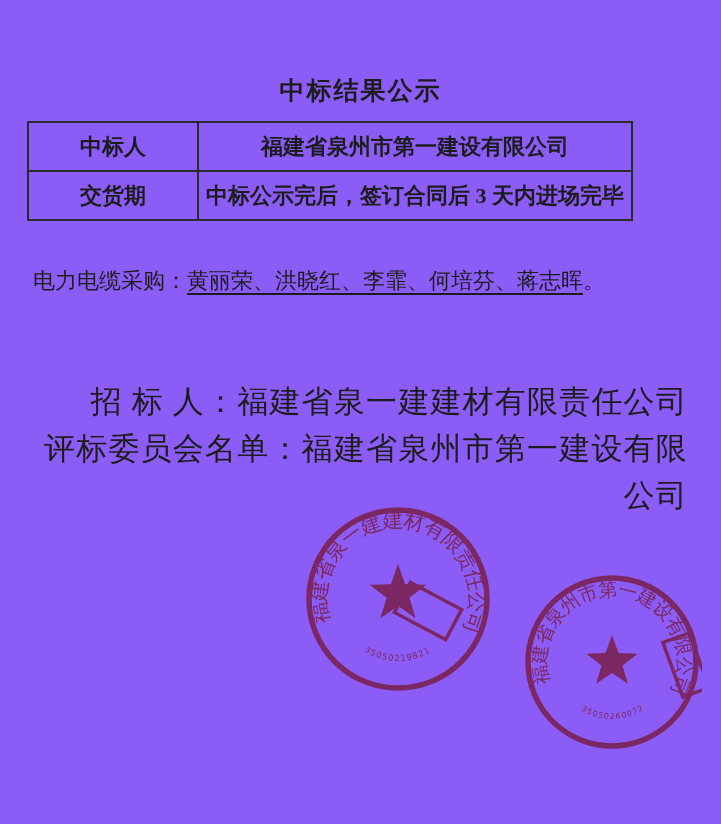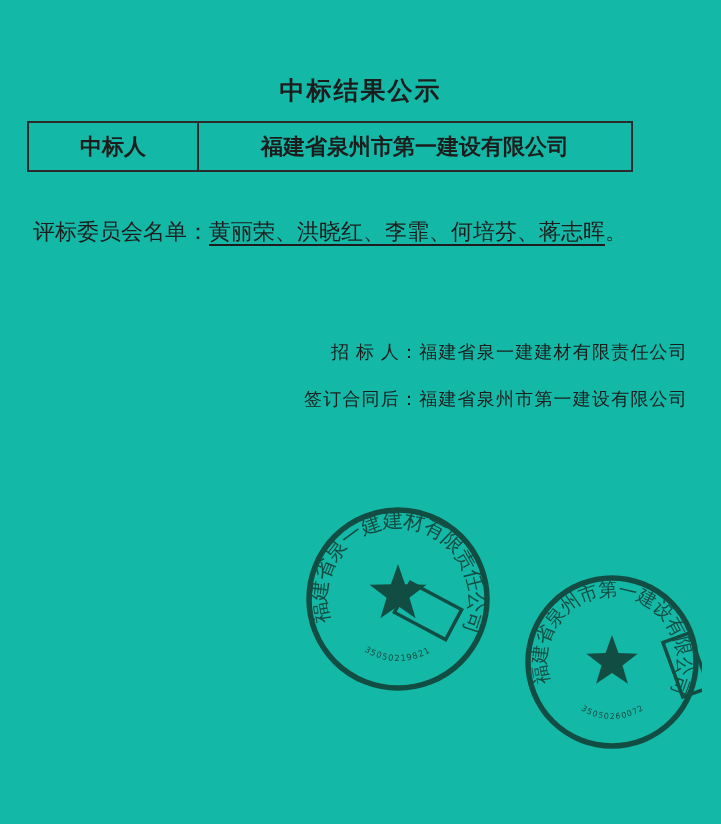--- a/index.html
+++ b/index.html
@@ -1,20 +1,20 @@
 <!DOCTYPE html>
 <html><head>
 <meta charset="utf-8">
 <style>
   html,body{margin:0;padding:0;background:#888;}
   .page{
     position:relative;
     width:721px;height:824px;
     margin:0 auto;
-    background:#14b8a6;
+    background:#8b5cf6;
     overflow:hidden;
     font-family:"Liberation Serif","DejaVu Serif",serif;
     color:#1c1c1c;
   }
   .content{position:relative;z-index:1;padding:0 33px;}
   .title{
     margin-top:74px;
     text-align:center;
     font-size:25px;
     font-weight:bold;
@@ -48,21 +48,21 @@
     padding:0 4px;
   }
   td.cell-label{width:160px;}
   .committee{
     margin-top:36px;
     font-size:22px;
     line-height:47px;
   }
   .signature{
     margin-top:74px;
-    font-size:18px;
+    font-size:31px;
     line-height:47px;
     letter-spacing:1.2px;
     text-align:right;
   }
   .signature .date-line{padding-right:28px;}
   .stamp{
     position:absolute;
     z-index:2;
     mix-blend-mode:multiply;
     opacity:0.82;
@@ -79,28 +79,32 @@
 
     <div class="title">中标结果公示</div>
 
 
     <table class="result">
       <tbody>
         <tr>
           <td class="cell-label">中标人</td>
           <td>福建省泉州市第一建设有限公司</td>
         </tr>
+        <tr>
+          <td class="cell-label">交货期</td>
+          <td>中标公示完后，签订合同后 3 天内进场完毕</td>
+        </tr>
       </tbody>
     </table>
 
-    <p class="committee"><span>评标委员会名单：</span><span class="u">黄丽荣、洪晓红、李霏、何培芬、蒋志晖</span><span>。</span></p>
+    <p class="committee"><span>电力电缆采购：</span><span class="u">黄丽荣、洪晓红、李霏、何培芬、蒋志晖</span><span>。</span></p>
 
     <div class="signature">
       <div><span>招  标  人：</span><span>福建省泉一建建材有限责任公司</span></div>
-      <div><span>签订合同后：</span><span>福建省泉州市第一建设有限公司</span></div>
+      <div><span>评标委员会名单：</span><span>福建省泉州市第一建设有限公司</span></div>
     </div>
   </div>
 
   <svg class="stamp stamp-left" width="190" height="190" viewBox="0 0 190 190">
     <circle cx="95" cy="95" r="89" fill="none" stroke="#dc4a44" stroke-width="5.5"></circle>
     <path id="seal-l-arc" d="M 27.3,119.6 A 72,72 0 1 1 162.7,119.6" fill="none"></path>
     <text font-size="21" fill="#dc4a44" font-family="'Liberation Serif','DejaVu Serif',serif">
       <textPath href="#seal-l-arc" startOffset="2" textLength="282" lengthAdjust="spacing">福建省泉一建建材有限责任公司</textPath>
     </text>
     <polygon fill="#dc4a44" points="95,60 87.9,80.3 66.5,80.7 83.6,93.7 77.4,114.3 95,102 112.6,114.3 106.4,93.7 123.5,80.7 102.1,80.3"></polygon>

